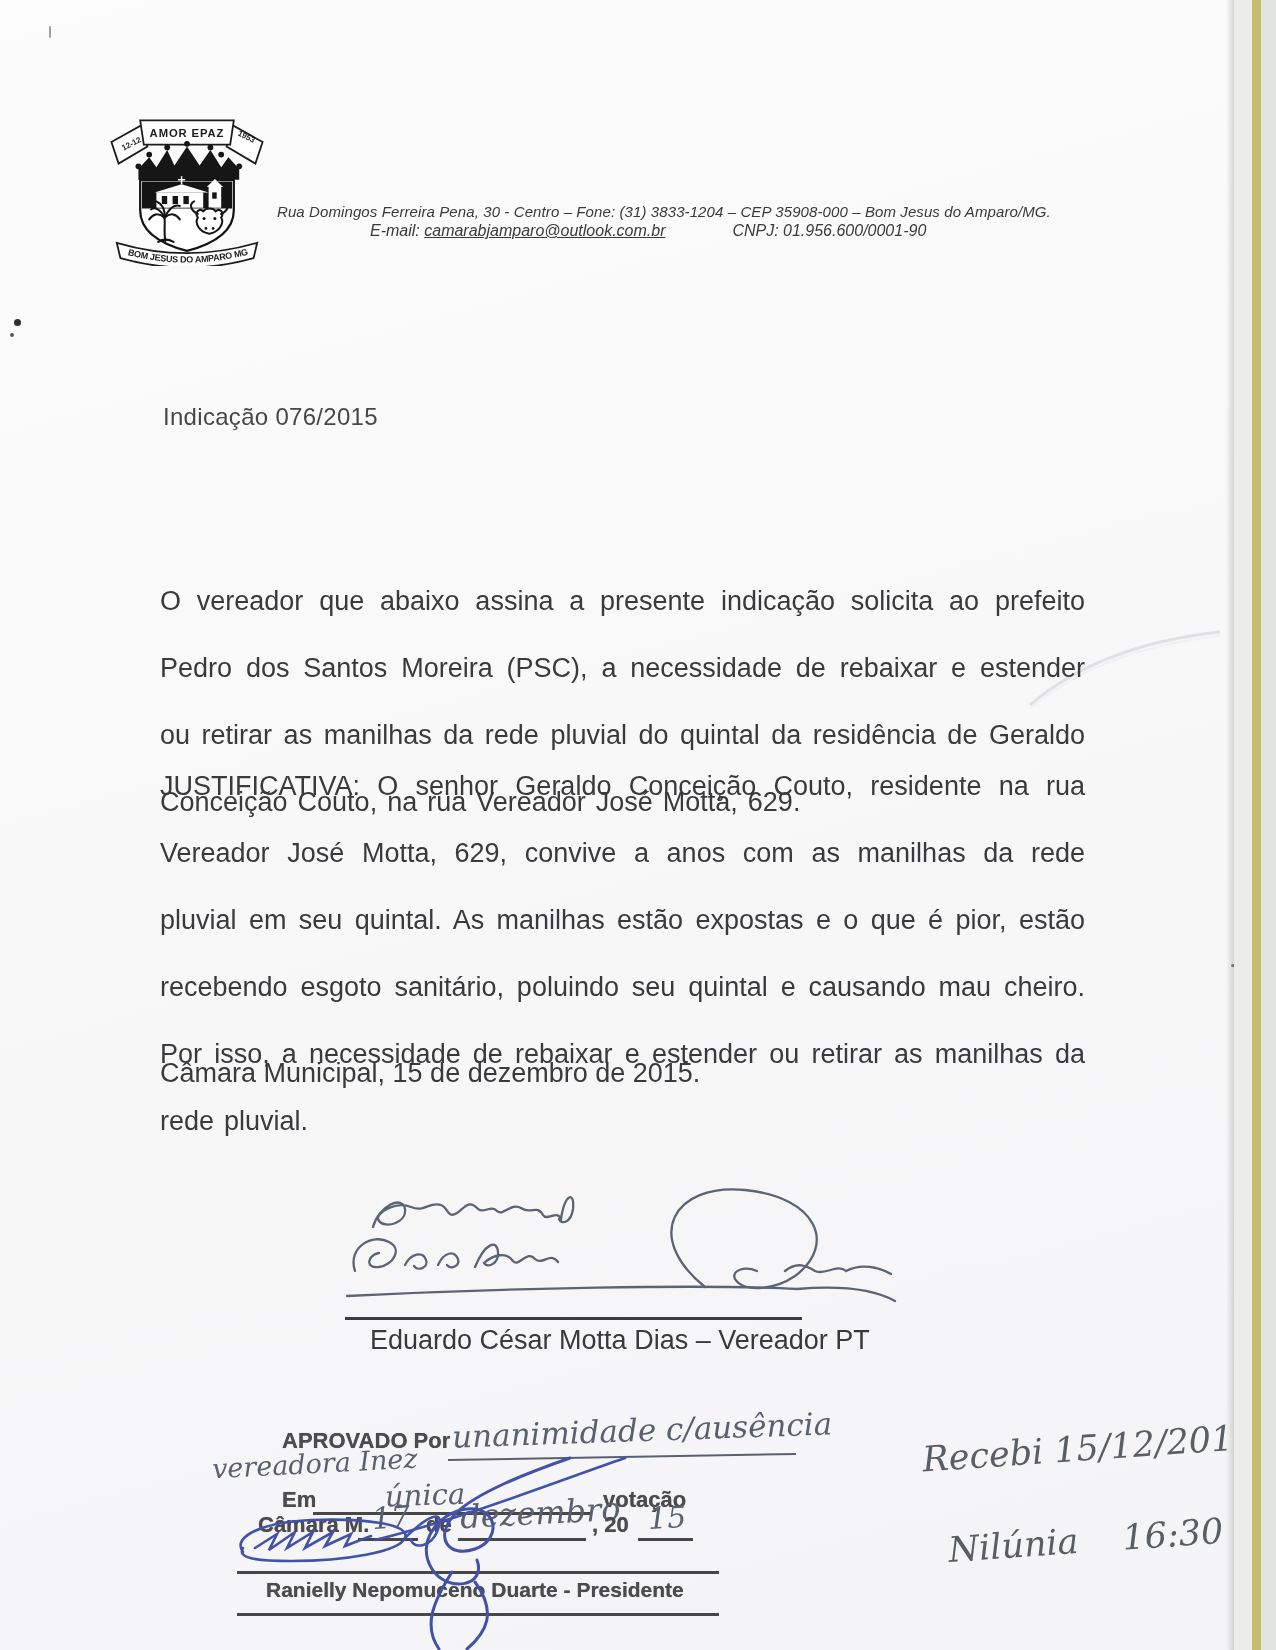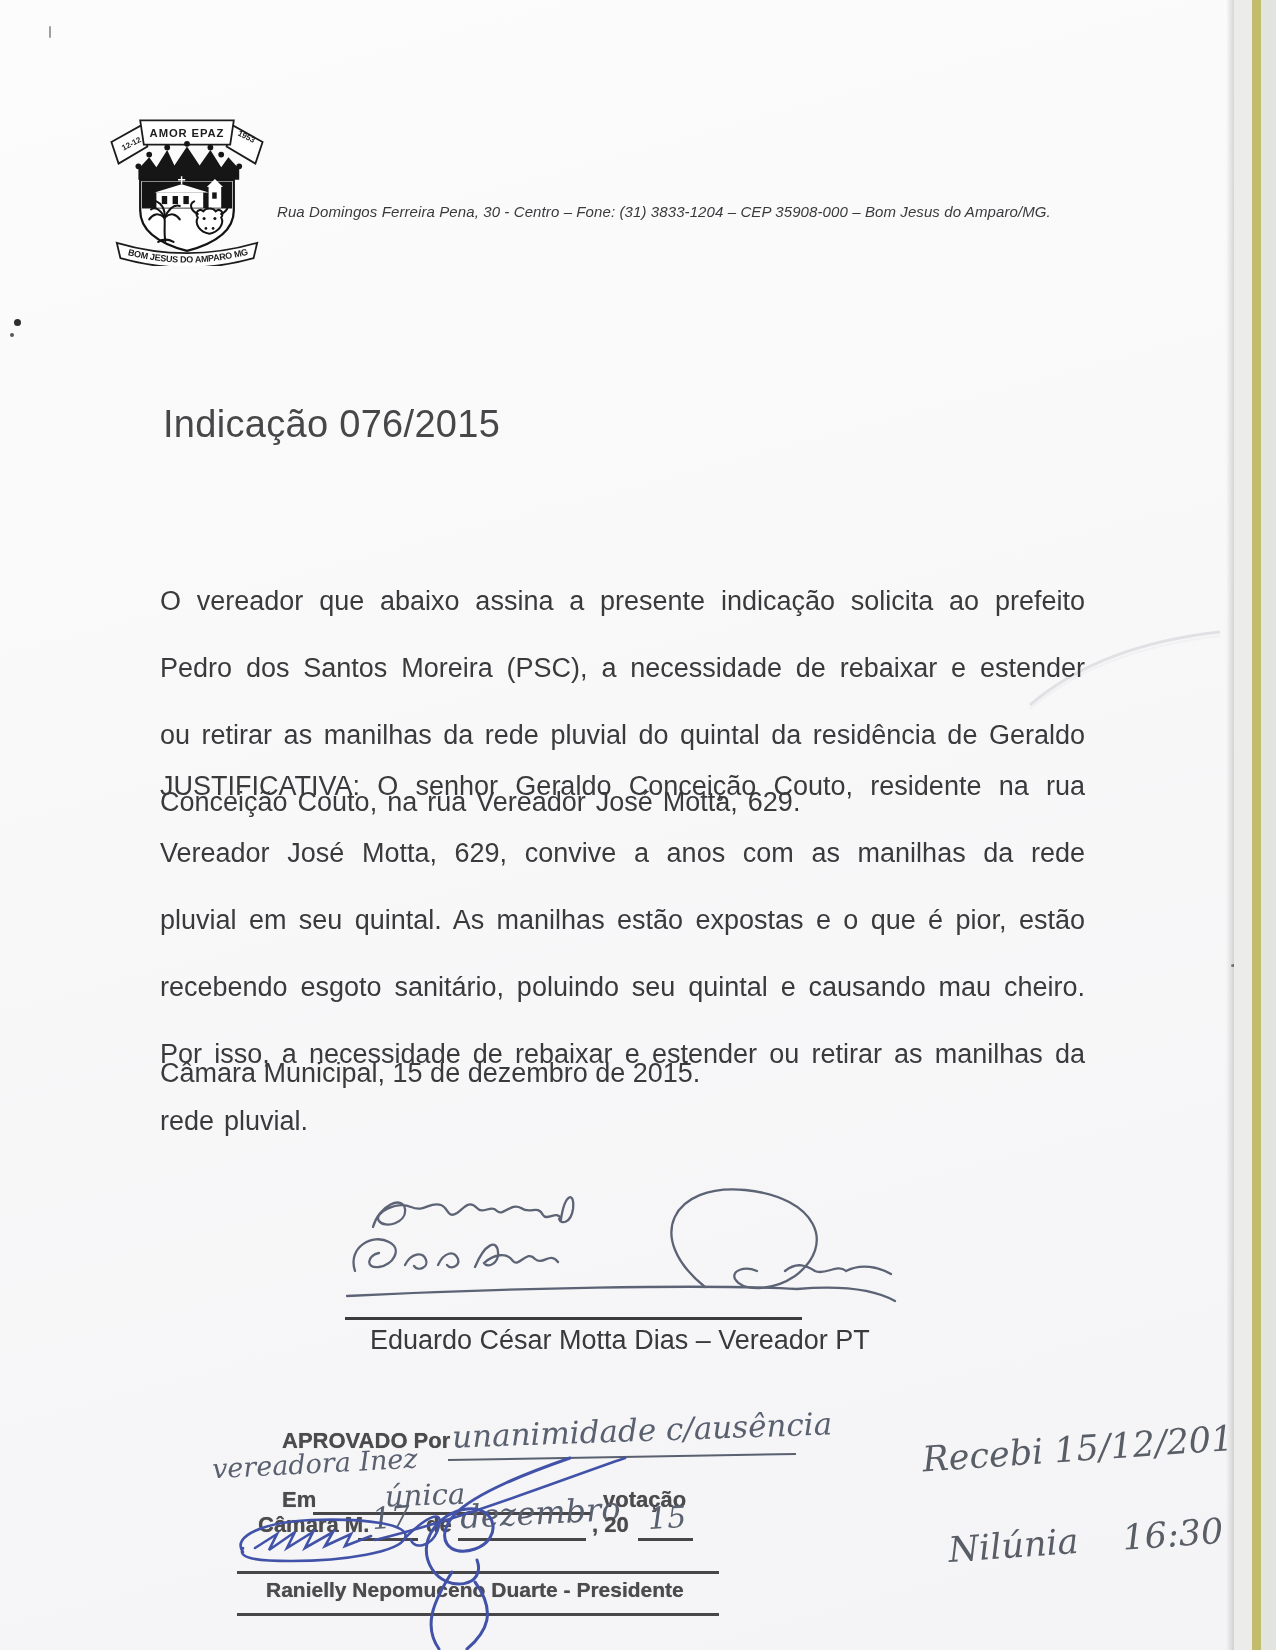--- a/index.html
+++ b/index.html
@@ -12,21 +12,21 @@
         background:linear-gradient(90deg,rgba(0,0,0,0) 0%,rgba(120,120,120,.28) 100%);}
   .backing{position:absolute;top:0;left:1234px;width:42px;height:1650px;background:#ecedeb;}
   .olive-strip{position:absolute;top:0;left:1252px;width:9px;height:1650px;background:#c3bc6d;}
   .outer-strip{position:absolute;top:0;left:1261px;width:15px;height:1650px;background:#e2e4df;}
   
   .org-title{font-size:31px;font-weight:700;font-style:italic;color:#2c2c2e;letter-spacing:.5px;white-space:nowrap;}
   .org-address{font-size:15px;font-weight:400;font-style:italic;color:#3a3a3c;letter-spacing:.1px;white-space:nowrap;}
   .org-contact{font-size:16px;font-style:italic;color:#3a3a3c;white-space:nowrap;}
   .org-contact .email{text-decoration:underline;}
   
-  .doc-title{font-size:38px;color:#474749;letter-spacing:.3px;}
+  .doc-title{font-size:24px;color:#474749;letter-spacing:.3px;}
   .para{font-size:27px;line-height:67px;color:#3a3a3d;text-align:justify;word-spacing:2.5px;}
   .dateline{font-size:27px;color:#3a3a3d;margin-top:16px;}
   .sig-name{font-size:27px;color:#39393b;white-space:nowrap;margin-left:12px;}
   .sig-line{background:#3c3c3e;height:3px;}
   
   .stamp{font-weight:700;color:#4b4b4d;text-shadow:0 0 .7px #6a6a6c;white-space:nowrap;}
   .stamp-22{font-size:22px;}
   .stamp-21{font-size:21px;}
   .stamp-line{background:#474749;height:2.5px;}
   
@@ -96,20 +96,26 @@
         <circle cx="119" cy="152" r="1.5" fill="#141414"></circle>
     </g>
 
     <path d="M12,168 Q90,191 168,168 L164,185 Q90,206 16,185 Z" fill="#ffffff" stroke="#1c1c1c" stroke-width="2"></path>
     <text font-size="10" font-weight="bold" fill="#1c1c1c">
       <textPath href="#bannerPath" startOffset="2" textLength="136">BOM JESUS DO AMPARO MG</textPath>
     </text>
   </svg>
 
   <div class="abs org-address" style="left:277px;top:203px;">Rua Domingos Ferreira Pena, 30 - Centro – Fone: (31) 3833-1204 – CEP 35908-000 – Bom Jesus do Amparo/MG.</div>
+  <div class="abs org-contact" style="left:370px;top:222px;">
+    <span>E-mail:</span>
+    <span class="email">camarabjamparo@outlook.com.br</span>
+    <span style="display:inline-block;width:58px;"></span>
+    <span>CNPJ: 01.956.600/0001-90</span>
+  </div>
 
   <div class="speck" style="left:49px;top:26px;width:2px;height:12px;border-radius:2px;opacity:.45;"></div>
   <div class="speck" style="left:14px;top:319px;width:7px;height:7px;"></div>
   <div class="speck" style="left:10px;top:333px;width:4px;height:4px;opacity:.8;"></div>
   <div class="speck" style="left:1231px;top:964px;width:5px;height:3px;opacity:.7;"></div>
   <svg class="abs" style="left:1020px;top:610px;" width="210" height="110">
     <path d="M10,95 Q80,35 200,22" stroke="#e1e1e5" stroke-width="3" fill="none"></path>
     <path d="M10,99 Q80,39 200,26" stroke="#f1f1f3" stroke-width="2" fill="none"></path>
   </svg>
 

